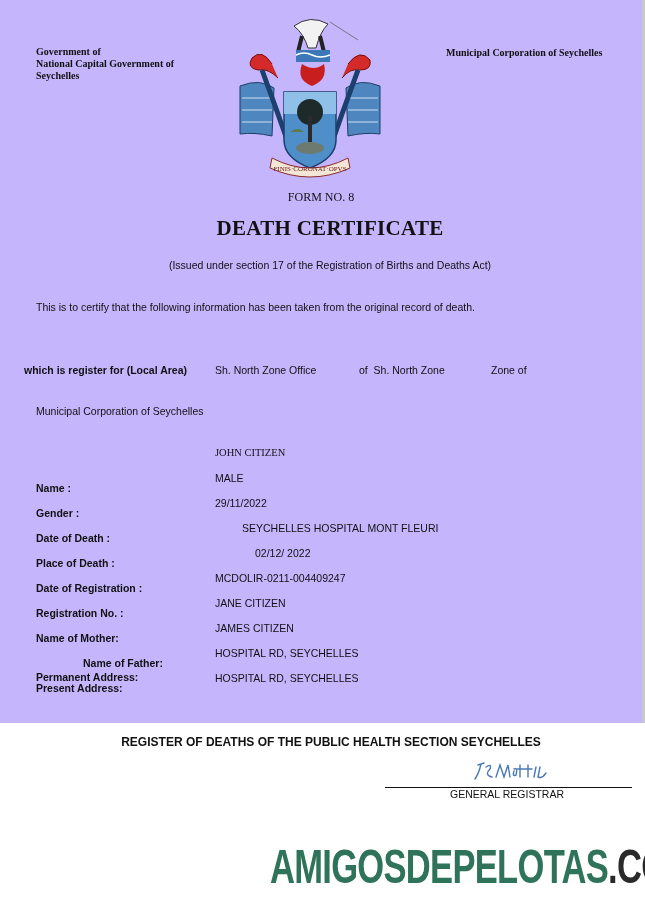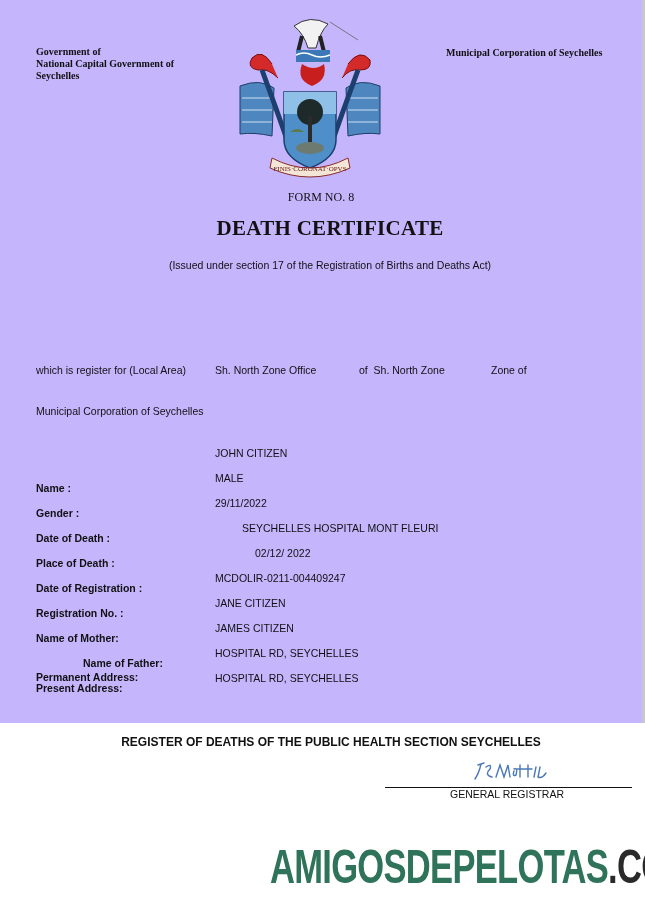--- a/index.html
+++ b/index.html
@@ -77,31 +77,32 @@
     <path d="M58 124 Q66 118 72 124 Z" fill="#5d7a4a"></path>
 
     <path d="M40 150 Q78 170 116 150 L118 160 Q78 178 38 160 Z" fill="#f4e6d6" stroke="#8a2a2a" stroke-width="1"></path>
     <text x="78" y="163" text-anchor="middle" font-family="Liberation Serif, serif" font-size="7" fill="#6a1a1a">FINIS·CORONAT·OPVS</text>
   </svg>
 
   <div class="abs form-no serif">FORM NO. 8</div>
   <div class="abs title serif">DEATH CERTIFICATE</div>
   <div class="abs subtitle sans">(Issued under section 17 of the Registration of Births and Deaths Act)</div>
 
+  <div class="abs certify sans">This is to certify that the following information has been taken from the original record of death.</div>
 
-  <div class="abs local-row sans" style="left:36px;">which is register for (Local Area)</div>
+  <div class="abs local-row sans" style="left:24px;font-weight:bold;">which is register for (Local Area)</div>
   <div class="abs local-row sans" style="left:215px;">Sh. North Zone Office</div>
   <div class="abs local-row sans" style="left:359px; white-space:pre;">of  Sh. North Zone</div>
   <div class="abs local-row sans" style="left:491px;">Zone of</div>
 
   <div class="abs muni-line sans">Municipal Corporation of Seychelles</div>
 
   <div>
     <div class="abs field-label sans" style="top:447px;">Name :</div>
-    <div class="abs field-value sans" style="top:447px;">JOHN CITIZEN</div>
+    <div class="abs field-value sans" style="top:447px;font-family:Liberation Serif, serif;">JOHN CITIZEN</div>
 
     <div class="abs field-label sans" style="top:472px;">Gender :</div>
     <div class="abs field-value sans" style="top:472px;">MALE</div>
 
     <div class="abs field-label sans" style="top:497px;">Date of Death :</div>
     <div class="abs field-value sans" style="top:497px;">29/11/2022</div>
 
     <div class="abs field-label sans" style="top:522px;">Place of Death :</div>
     <div class="abs field-value sans" style="top:522px;margin-left:27px;">SEYCHELLES HOSPITAL MONT FLEURI</div>
 

